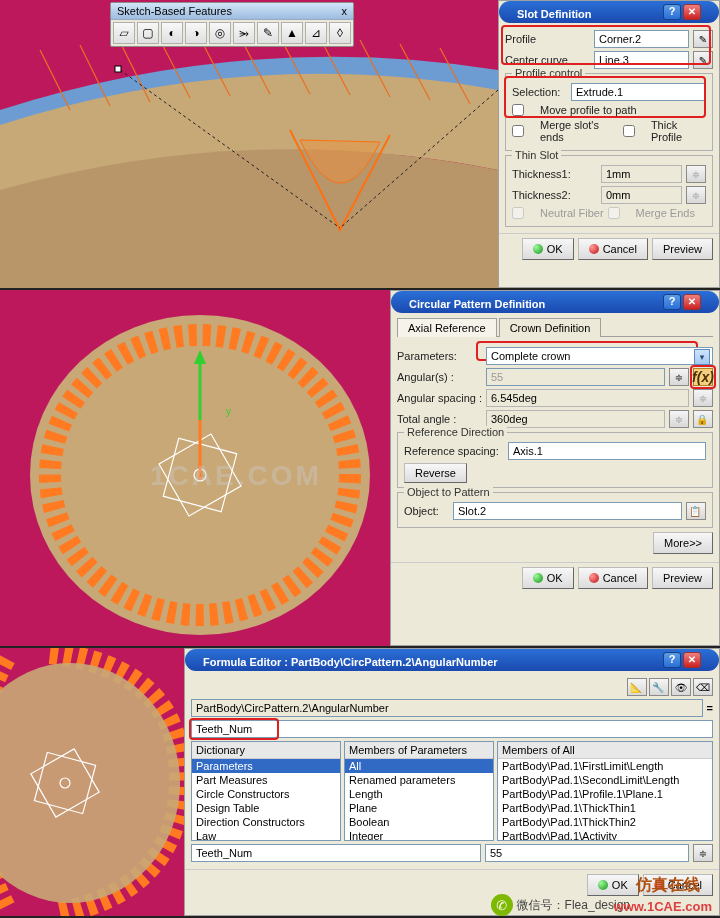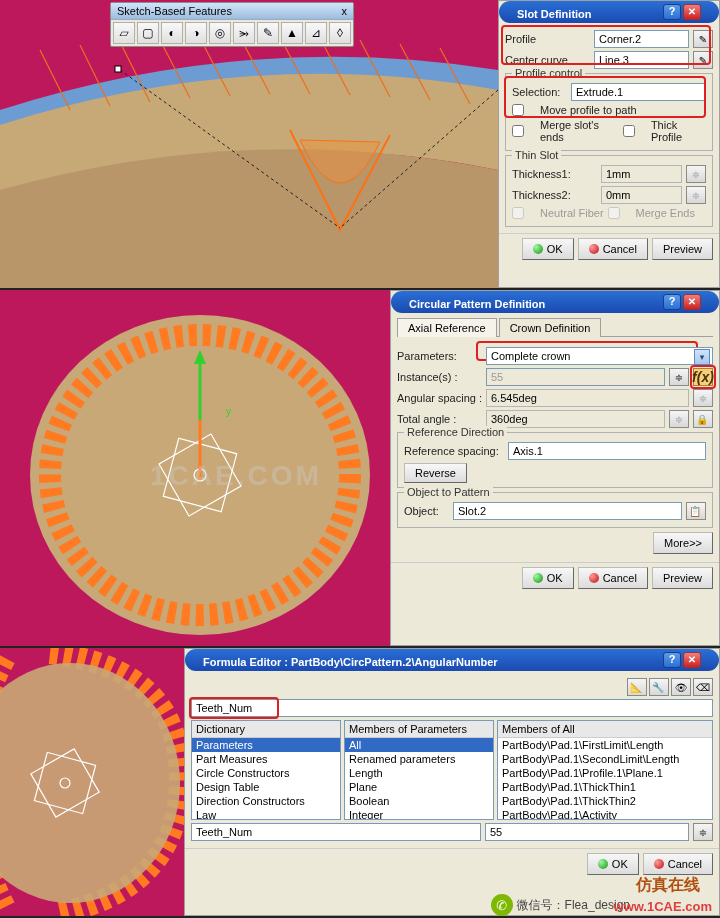--- a/index.html
+++ b/index.html
@@ -205,21 +205,21 @@
       <div class="tabs">
         <div class="tab active">Axial Reference</div>
         <div class="tab">Crown Definition</div>
       </div>
       <div class="redbox" style="left:85px; top:28px; width:222px; height:20px;"></div>
       <div class="row">
           <span class="lbl">Parameters:</span>
         <span class="input dropdown">Complete crown</span>
         </div>
       <div class="row" style="position:relative;">
-        <span class="lbl">Instance(s) :</span>
+        <span class="lbl">Angular(s) :</span>
         <span class="input disabled" style="background:#ece9d8;">55</span>
         <span class="iconbtn">≑</span>
         <span class="fx">f(x)</span>
         <div class="redbox" style="right:-3px; top:-3px; width:26px; height:24px;"></div>
       </div>
       <div class="row disabled">
           <span class="lbl">Angular spacing :</span>
         <span class="input" style="background:#ece9d8;">6.545deg</span>
         <span class="iconbtn">≑</span>
         </div>
@@ -285,20 +285,24 @@
       <span class="btn-q">?</span>
       <span class="btn-x">✕</span>
     </div>
     <div class="body" style="position:relative;">
       <div class="row" style="justify-content:flex-end; gap:2px;">
         <span class="iconbtn">📐</span>
         <span class="iconbtn">🔧</span>
         <span class="iconbtn">👁</span>
         <span class="iconbtn">⌫</span>
       </div>
+      <div class="row">
+          <span class="input" style="background:#ece9d8;">PartBody\CircPattern.2\AngularNumber</span>
+        <span style="font-weight:bold;">=</span>
+        </div>
       <div class="row" style="position:relative;">
         <span class="input">Teeth_Num</span>
         <div class="redbox" style="left:-2px; top:-2px; width:90px; height:22px;"></div>
       </div>
       <div class="row" style="align-items:flex-start; gap:3px;">
         <div class="listbox" style="flex:0 0 150px;">
           <div class="hdr">Dictionary</div>
           <div id="dict-list">
               <div class="row-i sel">Parameters</div>
               <div class="row-i">Part Measures</div>

